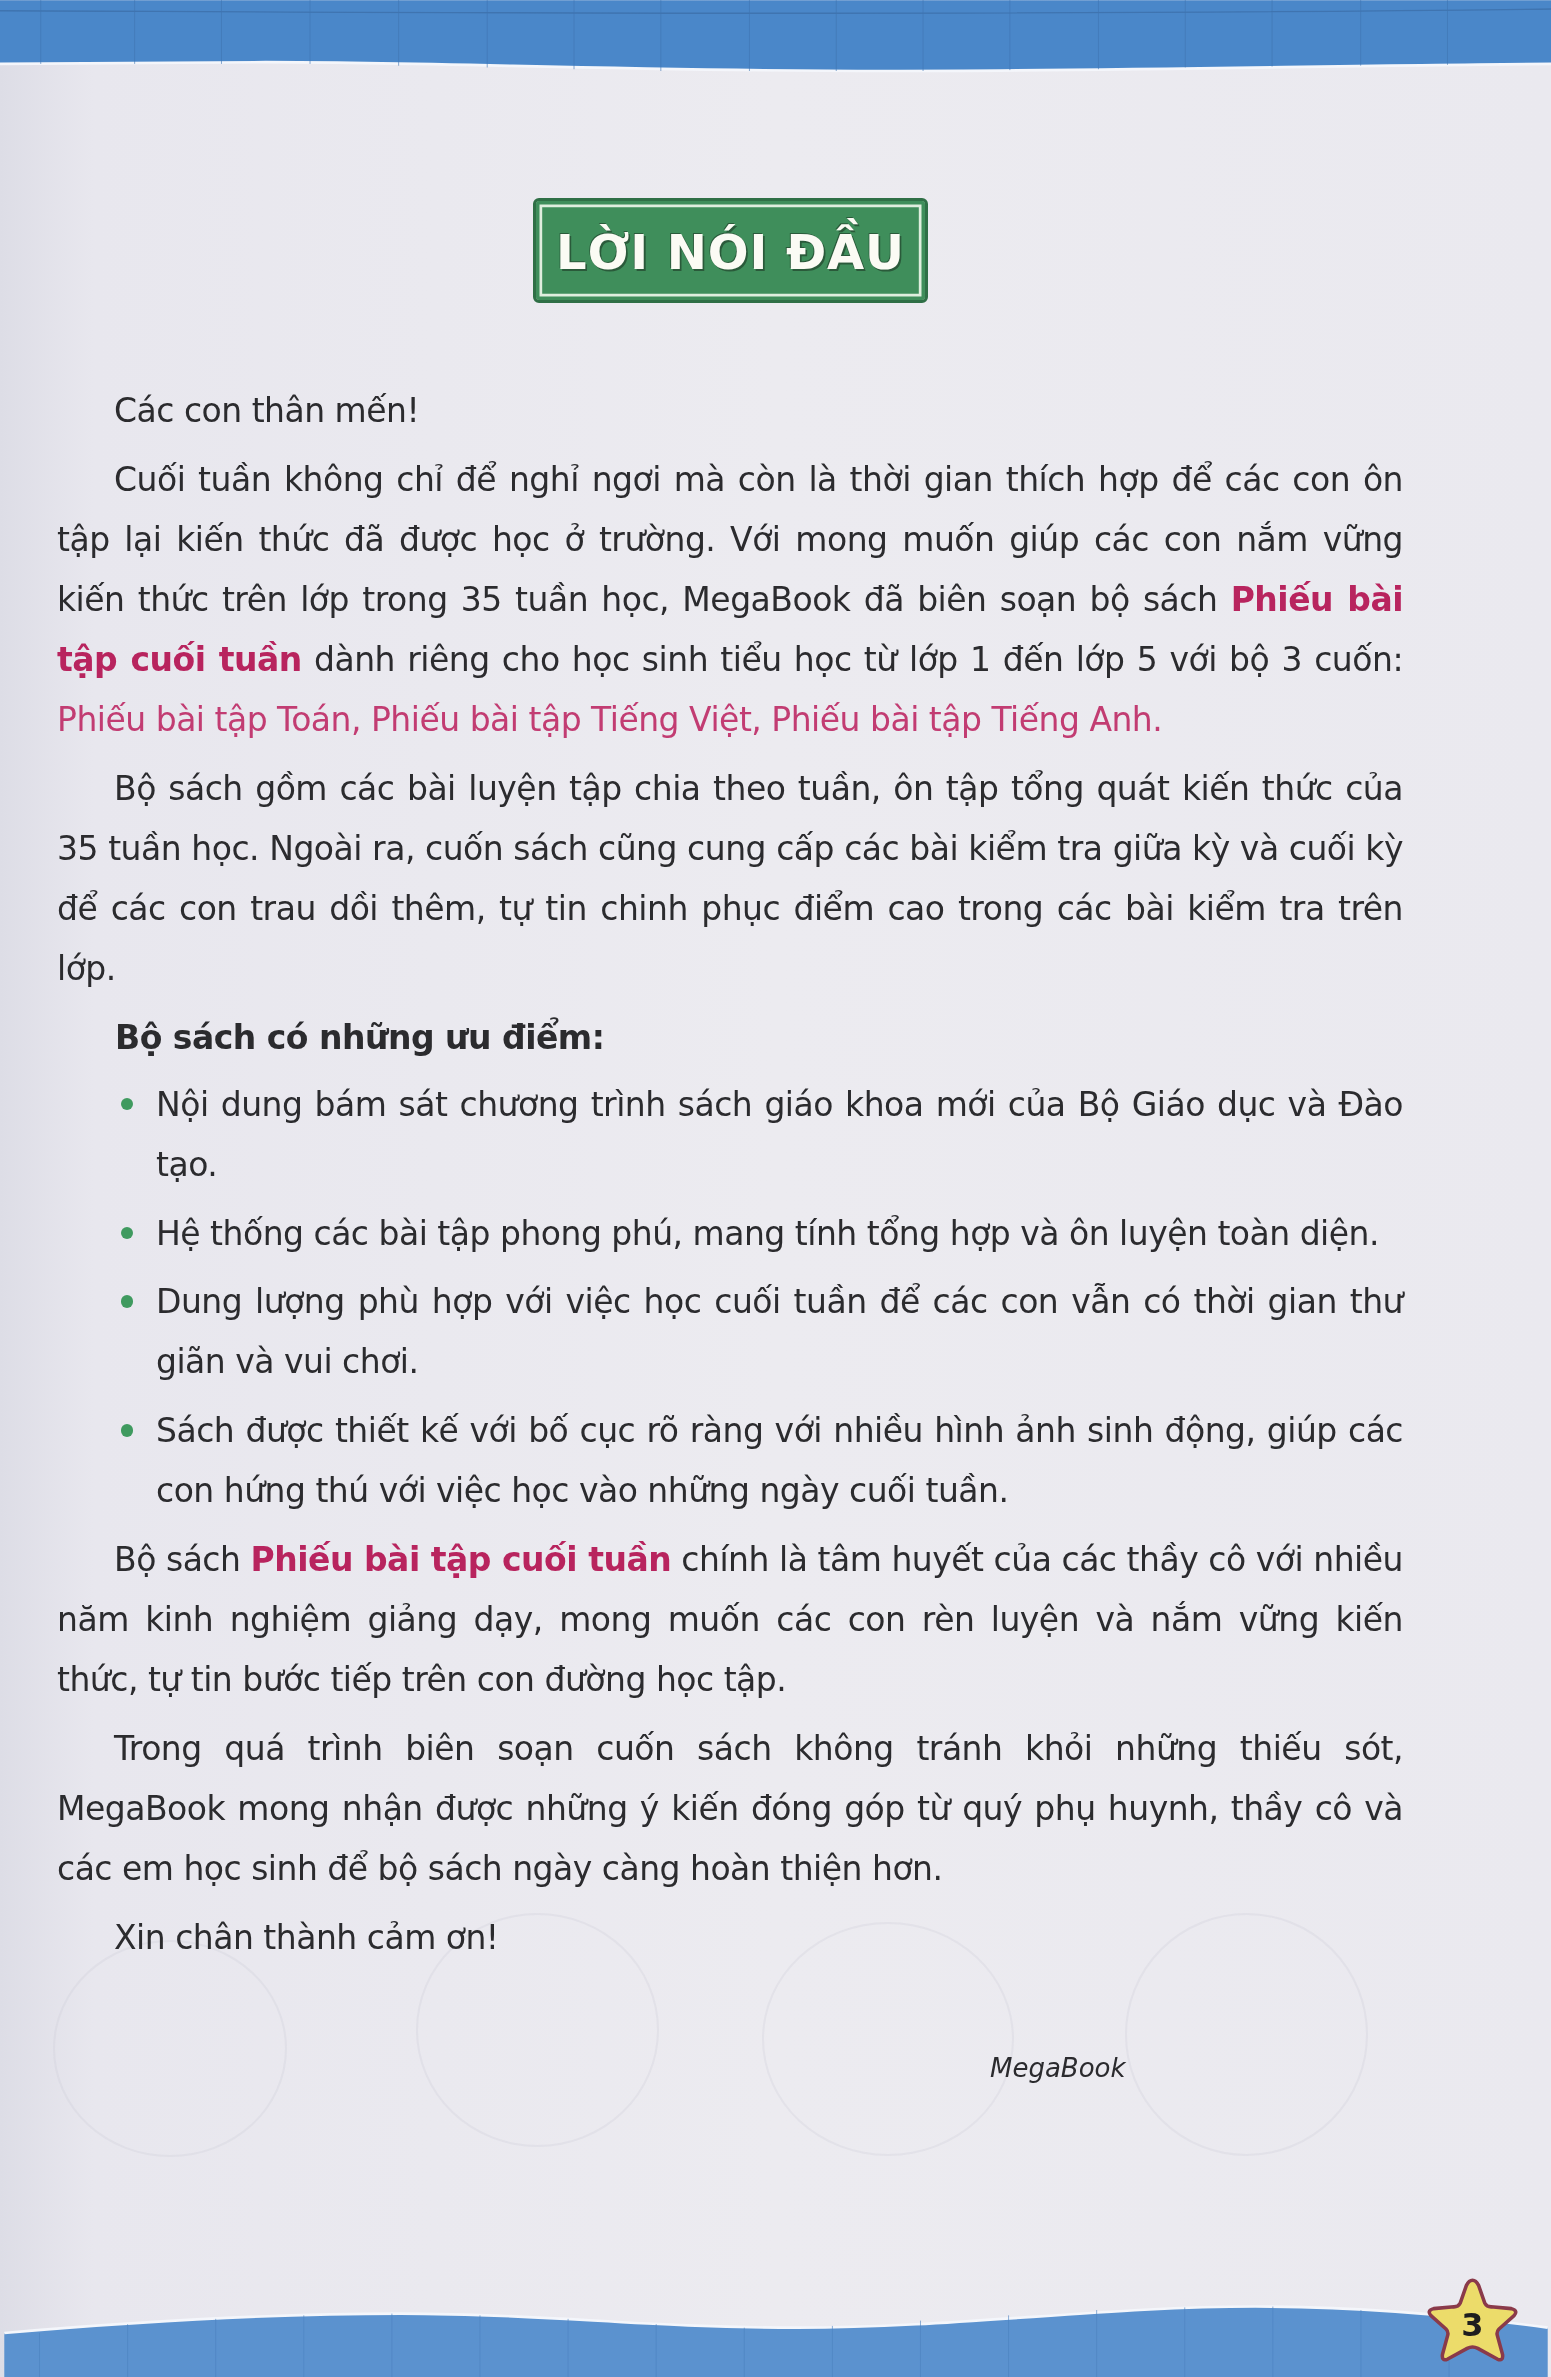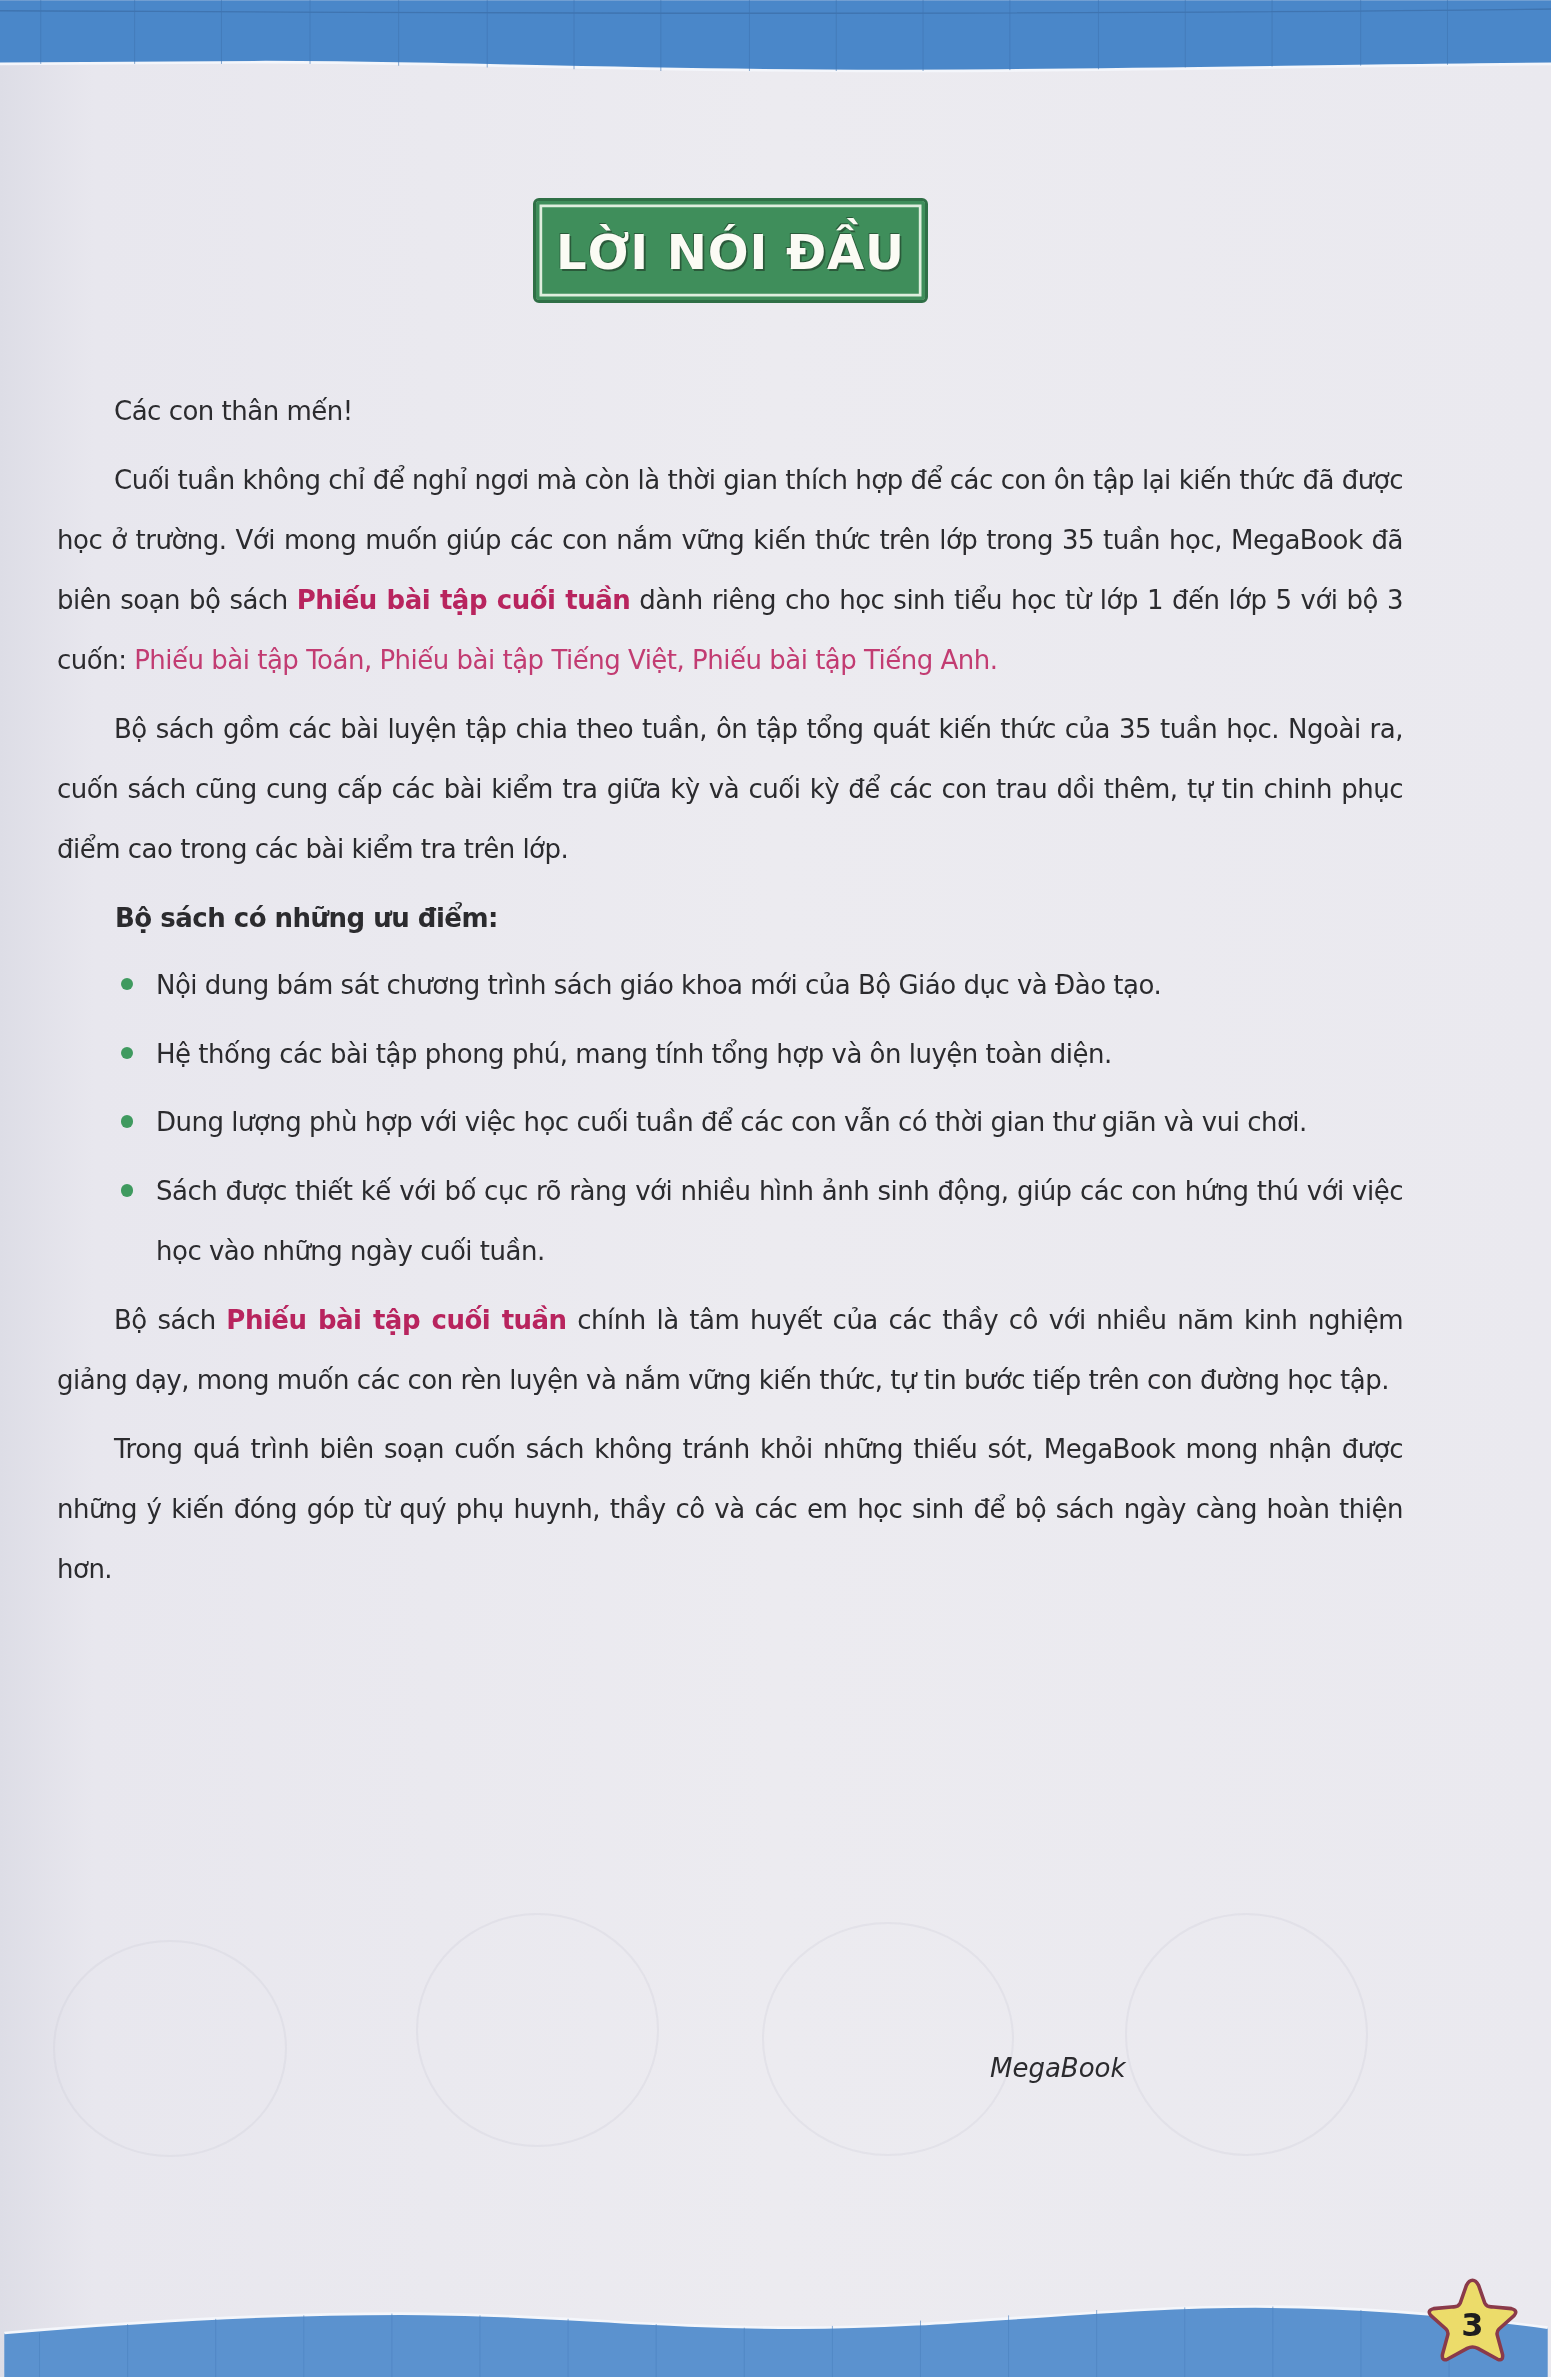--- a/index.html
+++ b/index.html
@@ -30,21 +30,21 @@
   .title-text {
     font-family: "DejaVu Sans", sans-serif;
     font-weight: bold; font-size: 48px; letter-spacing: 0.9px;
     color: #fbfbf4;
     text-shadow: 1.8px 1.8px 0 #2a5a3a, -0.9px -0.9px 0 #2a5a3a;
     padding-top: 3.5px;
   }
 
   .content {
     position: absolute; left: 57px; top: 381px; width: 1346px;
-    font-size: 26px; line-height: 60px; letter-spacing: -0.5px;
+    font-size: 33px; line-height: 60px; letter-spacing: -0.5px;
   }
   .content p { margin: 0; text-align: justify; }
   .indent { text-indent: 57px; }
   .greeting { padding-left: 57px; margin-bottom: 8.9px !important; }
   .para { margin-bottom: 8.9px !important; }
   .pink { color: #c23c72; }
   .pink-bold { color: #b8245e; font-weight: bold; }
   .strong-head { font-weight: bold; padding-left: 58px; margin-bottom: 7px !important; }
   ul.features { list-style: none; margin: 0 0 8.9px 0; padding: 0 0 0 99px; }
   ul.features li { position: relative; margin-bottom: 8.9px; text-align: justify; }
@@ -121,20 +121,21 @@
     <li><span class="bullet"></span><span>Nội dung bám sát chương trình sách giáo khoa mới của Bộ Giáo dục và Đào tạo.</span></li>
     <li><span class="bullet"></span><span>Hệ thống các bài tập phong phú, mang tính tổng hợp và ôn luyện toàn diện.</span></li>
     <li><span class="bullet"></span><span>Dung lượng phù hợp với việc học cuối tuần để các con vẫn có thời gian thư giãn và vui chơi.</span></li>
     <li><span class="bullet"></span><span>Sách được thiết kế với bố cục rõ ràng với nhiều hình ảnh sinh động, giúp các con hứng thú với việc học vào những ngày cuối tuần.</span></li>
   </ul>
 
   <p class="indent para"><span>Bộ sách </span><span class="pink-bold">Phiếu bài tập cuối tuần</span><span> chính là tâm huyết của các thầy cô với nhiều năm kinh nghiệm giảng dạy, mong muốn các con rèn luyện và nắm vững kiến thức, tự tin bước tiếp trên con đường học tập.</span></p>
 
   <p class="indent para">Trong quá trình biên soạn cuốn sách không tránh khỏi những thiếu sót, MegaBook mong nhận được những ý kiến đóng góp từ quý phụ huynh, thầy cô và các em học sinh để bộ sách ngày càng hoàn thiện hơn.</p>
 
+  <p class="thanks">Xin chân thành cảm ơn!</p>
 </div>
 
 <div class="signature">MegaBook</div>
 
 <div class="band bottom-band">
   <svg width="1552" height="74" viewBox="0 0 1752 84">
     <path d="M0 34 C140 22 300 12 450 12 C620 12 720 28 900 28 C1080 28 1250 4 1420 4 C1560 4 1680 18 1752 28 V84 H0 Z" fill="#5b92cf"></path>
     <path d="M0 34 C140 22 300 12 450 12 C620 12 720 28 900 28 C1080 28 1250 4 1420 4 C1560 4 1680 18 1752 28" fill="none" stroke="#f4f6fb" stroke-width="3"></path>
     <g stroke="#4c82bf" stroke-width="1" opacity="0.7">
       <line x1="40" y1="34" x2="40" y2="84"></line>

